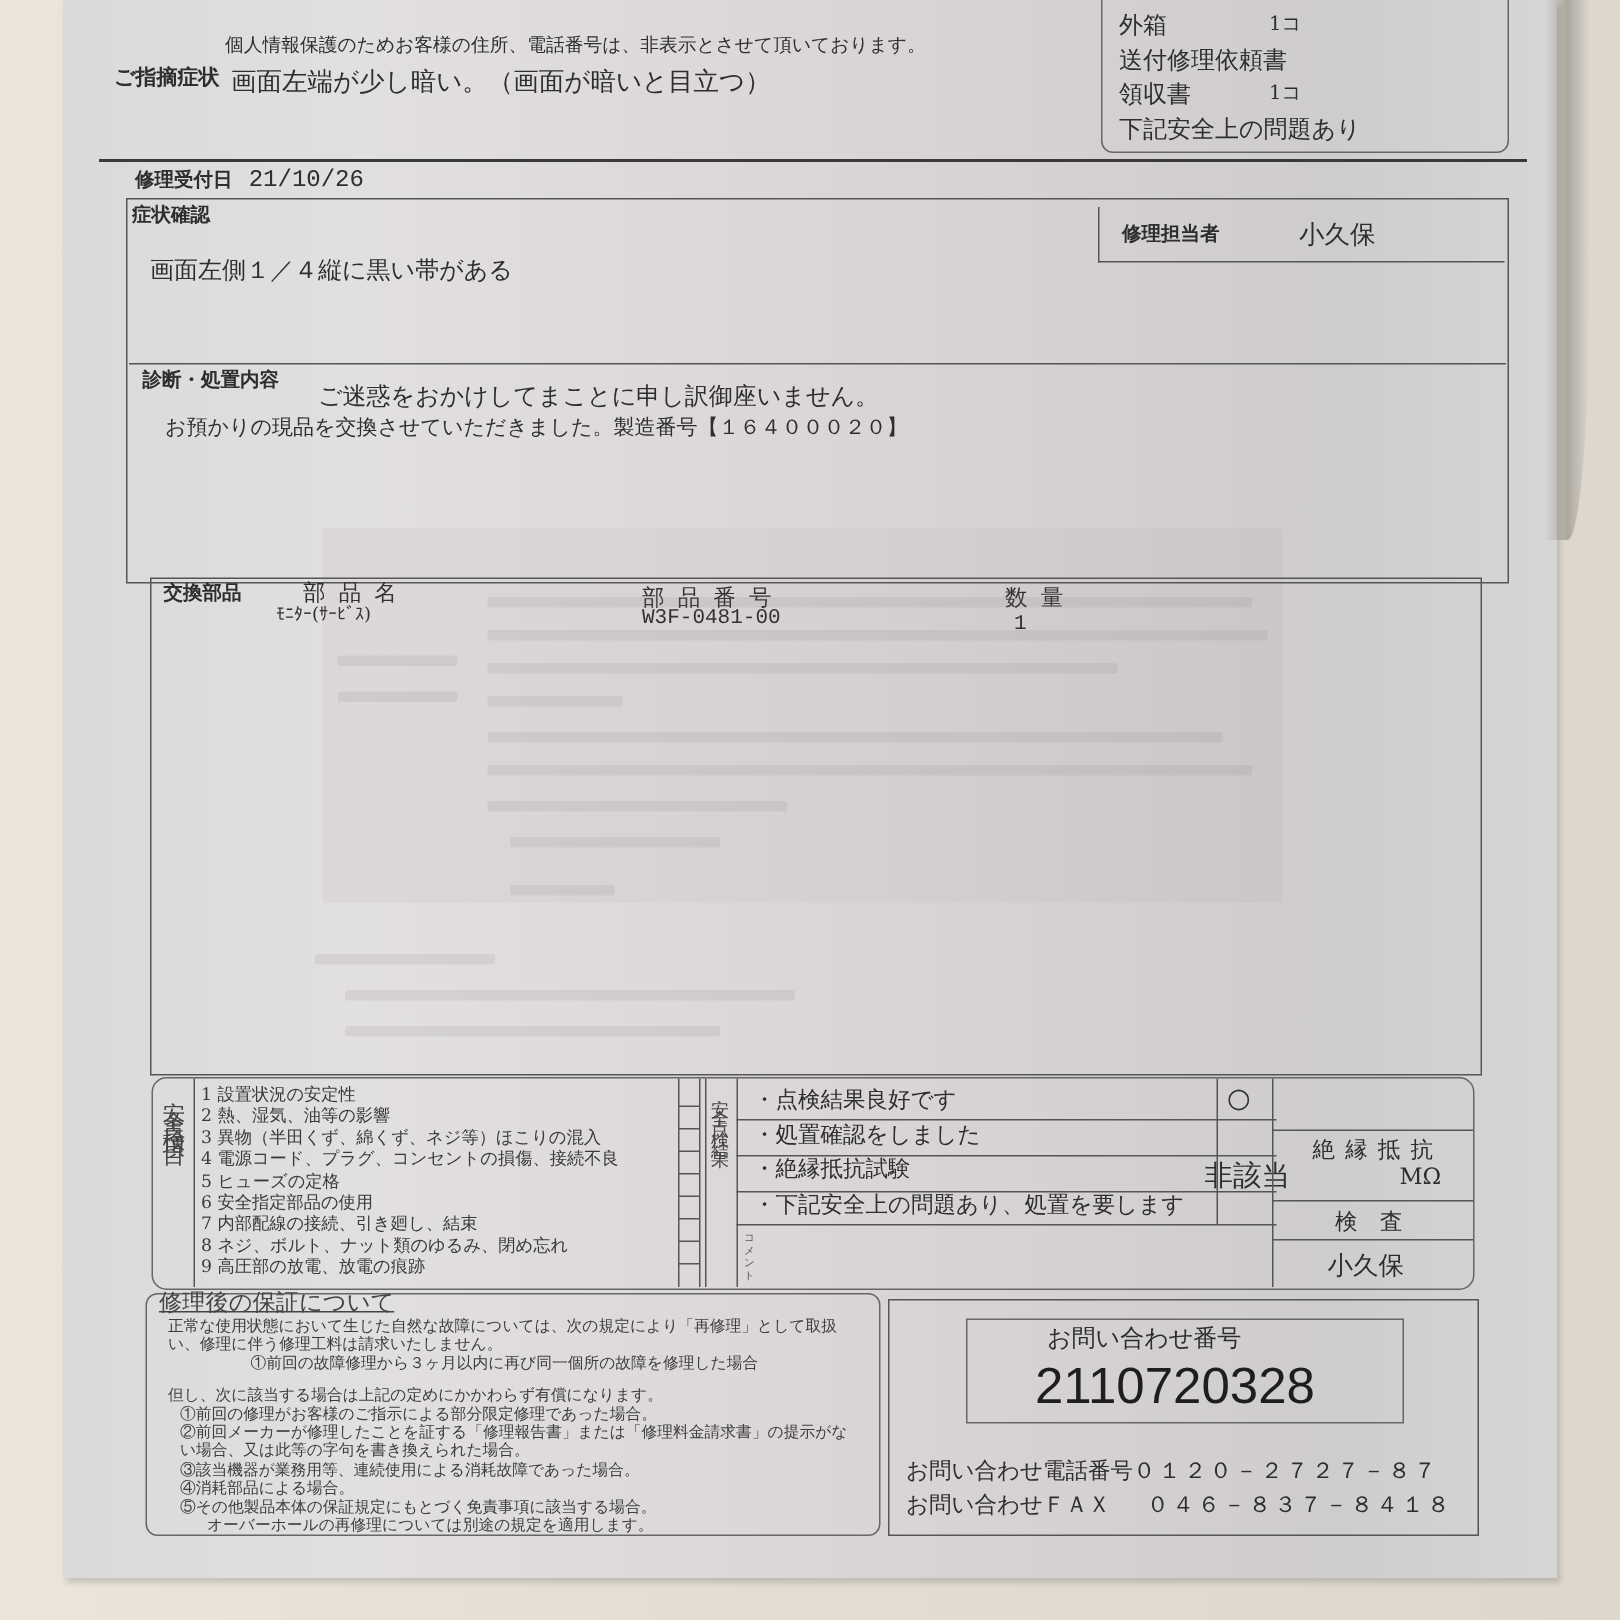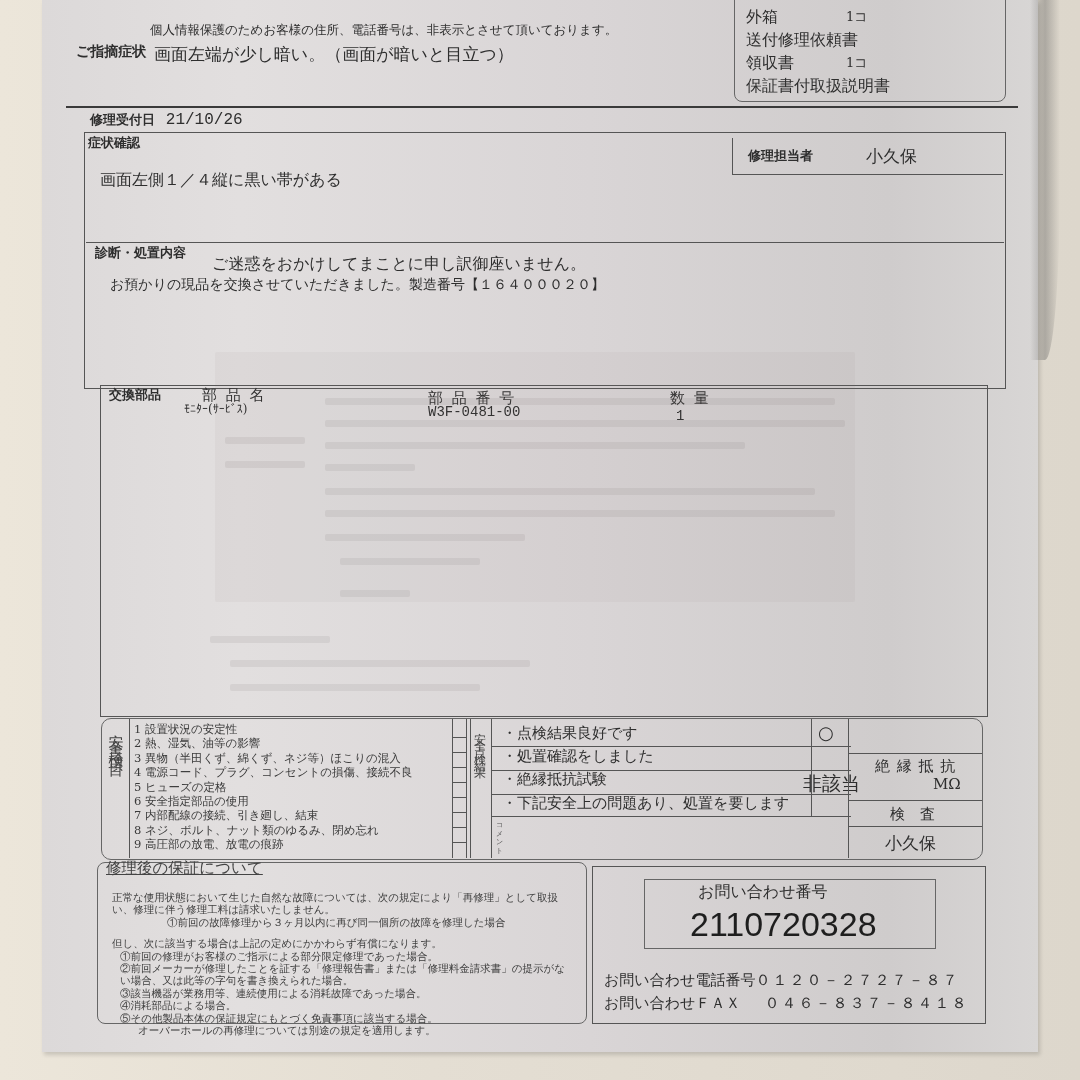--- a/index.html
+++ b/index.html
@@ -32,21 +32,21 @@
 <div class="abs serif" style="left:150px;top:22px;font-size:12.5px;">個人情報保護のためお客様の住所、電話番号は、非表示とさせて頂いております。</div>
 <div class="abs bold" style="left:76px;top:43px;font-size:14px;">ご指摘症状</div>
 <div class="abs serif" style="left:154px;top:43px;font-size:17px;">画面左端が少し暗い。（画面が暗いと目立つ）</div>
 
 <div class="rbox" style="left:734px;top:-10px;width:270px;height:110px;"></div>
 
 <div class="abs serif" style="left:746px;top:5px;font-size:16px;line-height:23px;">
   <div><span>外箱</span><span style="position:absolute;left:100px;font-size:13px;">1コ</span></div>
   <div><span>送付修理依頼書</span></div>
   <div><span>領収書</span><span style="position:absolute;left:100px;font-size:13px;">1コ</span></div>
-  <div><span>保証書付取扱説明書</span></div>
+  <div><span>下記安全上の問題あり</span></div>
 </div>
 
 <div class="hline" style="left:66px;top:106px;width:952px;border-top:2px solid #3a3a3a;"></div>
 
 <div class="abs" style="left:90px;top:110px;font-size:15px;">
   <span class="bold" style="font-size:13px;">修理受付日</span>
   <span class="mono" style="font-size:16px;margin-left:6px;">21/10/26</span>
 </div>
 
 <div class="box" style="left:84px;top:132px;width:920px;height:255px;border-right:1.5px solid #555;"></div>
@@ -140,21 +140,21 @@
 <div class="abs serif" style="left:875px;top:733px;font-size:15px;letter-spacing:1px;margin-top:24px;">絶 縁 抵 抗</div>
 <div class="hline" style="left:848px;top:753px;width:134px;"></div>
 <div class="abs serif" style="left:933px;top:775px;font-size:15px;">MΩ</div>
 <div class="hline" style="left:848px;top:800px;width:134px;"></div>
 <div class="abs serif" style="left:890px;top:805px;font-size:15px;">検　査</div>
 <div class="hline" style="left:848px;top:826px;width:134px;"></div>
 <div class="abs serif" style="left:885px;top:832px;font-size:17px;">小久保</div>
 
 <div class="rbox" style="left:97px;top:862px;width:488px;height:160px;border-radius:8px;"></div>
 <div class="abs serif" style="left:106px;top:858px;font-size:15.5px;text-decoration:underline;color:#444;">修理後の保証について</div>
-<div class="abs serif" style="left:112px;top:878px;width:462px;font-size:10.5px;line-height:12.4px;color:#3d3d3d;margin-top:13px;">
+<div class="abs serif" style="left:112px;top:878px;width:462px;font-size:10.5px;line-height:12.4px;color:#3d3d3d;">
   <div>正常な使用状態において生じた自然な故障については、次の規定により「再修理」として取扱い、修理に伴う修理工料は請求いたしません。</div>
   <div style="padding-left:55px;">①前回の故障修理から３ヶ月以内に再び同一個所の故障を修理した場合</div>
   <div style="height:9px;"></div>
   <div>但し、次に該当する場合は上記の定めにかかわらず有償になります。</div>
   <div style="padding-left:8px;">
     <div>①前回の修理がお客様のご指示による部分限定修理であった場合。</div>
     <div>②前回メーカーが修理したことを証する「修理報告書」または「修理料金請求書」の提示がない場合、又は此等の字句を書き換えられた場合。</div>
     <div>③該当機器が業務用等、連続使用による消耗故障であった場合。</div>
     <div>④消耗部品による場合。</div>
     <div>⑤その他製品本体の保証規定にもとづく免責事項に該当する場合。</div>

